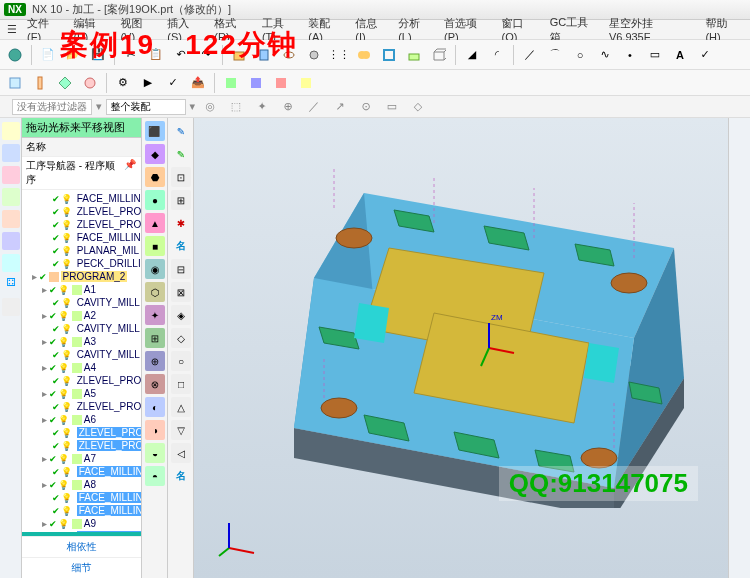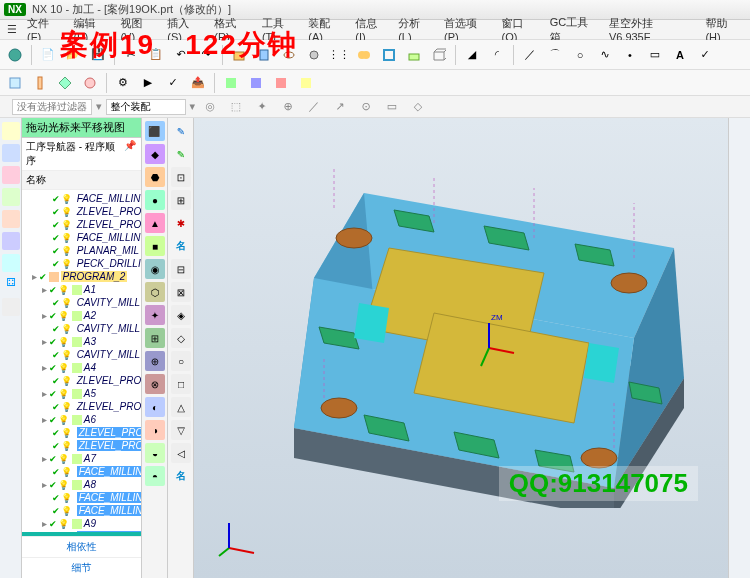--- a/index.html
+++ b/index.html
@@ -23,21 +23,21 @@
 .nav-header { background: #86efac; padding: 2px 4px; font-size: 11px; border-bottom: 1px solid #ccc; }
 .nav-sub { padding: 2px 4px; font-size: 10px; display: flex; justify-content: space-between; border-bottom: 1px solid #eee; }
 .nav-tree { flex: 1; overflow-y: auto; font-size: 10px; padding: 2px; }
 .tree-item { display: flex; align-items: center; gap: 2px; padding: 1px 0; white-space: nowrap; cursor: pointer; }
 .tree-item.d1 { padding-left: 8px; }
 .tree-item.d2 { padding-left: 18px; }
 .tree-item.d3 { padding-left: 28px; }
 .ti-check { color: #0a0; font-size: 9px; }
 .ti-bulb { color: #fc0; font-size: 9px; }
 .ti-icon { width: 10px; height: 10px; display: inline-block; }
-.ti-label { color: #005; font-style: italic; }
+.ti-label { color: #005; }
 .ti-label.hl { background: #4da6ff; color: #fff; padding: 0 2px; }
 .ti-label.yel { background: #ffe680; padding: 0 2px; }
 .nav-footer { border-top: 4px solid #14b8a6; text-align: center; }
 .nav-footer div { padding: 3px 6px; font-size: 10px; color: #0066cc; border-top: 1px solid #eee; cursor: pointer; }
 .toolcol { width: 26px; background: #f4f4f4; border-right: 1px solid #ccc; display: flex; flex-direction: column; gap: 3px; padding: 3px; }
 .toolcol .tc { width: 20px; height: 20px; border-radius: 2px; cursor: pointer; display:flex; align-items:center; justify-content:center; font-size:10px; }
 .viewport { flex: 1; position: relative; background: linear-gradient(#e0e8ef,#c8d4df); overflow: hidden; }
 .part3d { position: absolute; top: 30px; left: 40px; width: 480px; height: 360px; }
 .qq-overlay { position: absolute; bottom: 77px; right: 30px; font-size: 26px; color: #00b300; font-weight: bold; background: rgba(255,255,255,0.3); padding: 2px 10px; z-index: 50; }
 .triad { position: absolute; bottom: 20px; left: 20px; width: 50px; height: 50px; }
@@ -219,26 +219,26 @@
     <div class="ico" style="background:#dfc"></div>
     <div class="ico" style="background:#fdc"></div>
     <div class="ico" style="background:#ccf"></div>
     <div class="ico" style="background:#cff"></div>
     <div class="ico" style="color:#09f;text-align:center">⚃</div>
     <div class="ico" style="background:#eee"></div>
   </div>
 
   <div class="nav-panel">
     <div class="nav-header">拖动光标来平移视图</div>
+    <div class="nav-sub" style="background:#f4f4f4">
+      <span>名称</span>
+    </div>
     <div class="nav-sub">
       <span>工序导航器 - 程序顺序</span>
         <span>📌</span>
-    </div>
-    <div class="nav-sub" style="background:#f4f4f4">
-      <span>名称</span>
     </div>
     <div class="nav-tree" id="tree">
         <div class="tree-item d3">
           <span class="ti-check">✔</span>
           <span class="ti-bulb">💡</span>
           <span class="ti-icon" style="background:#9cf"></span>
           <span class="ti-label">FACE_MILLIN</span>
         </div>
         <div class="tree-item d3">
           <span class="ti-check">✔</span>

